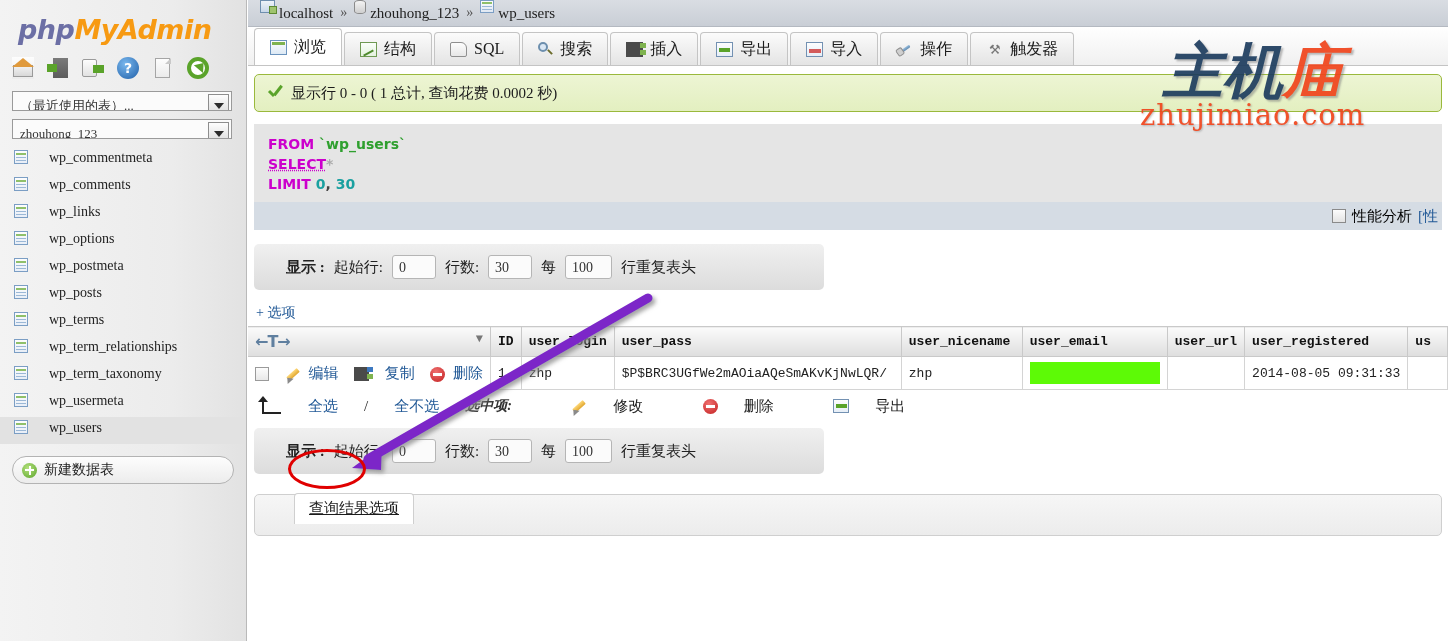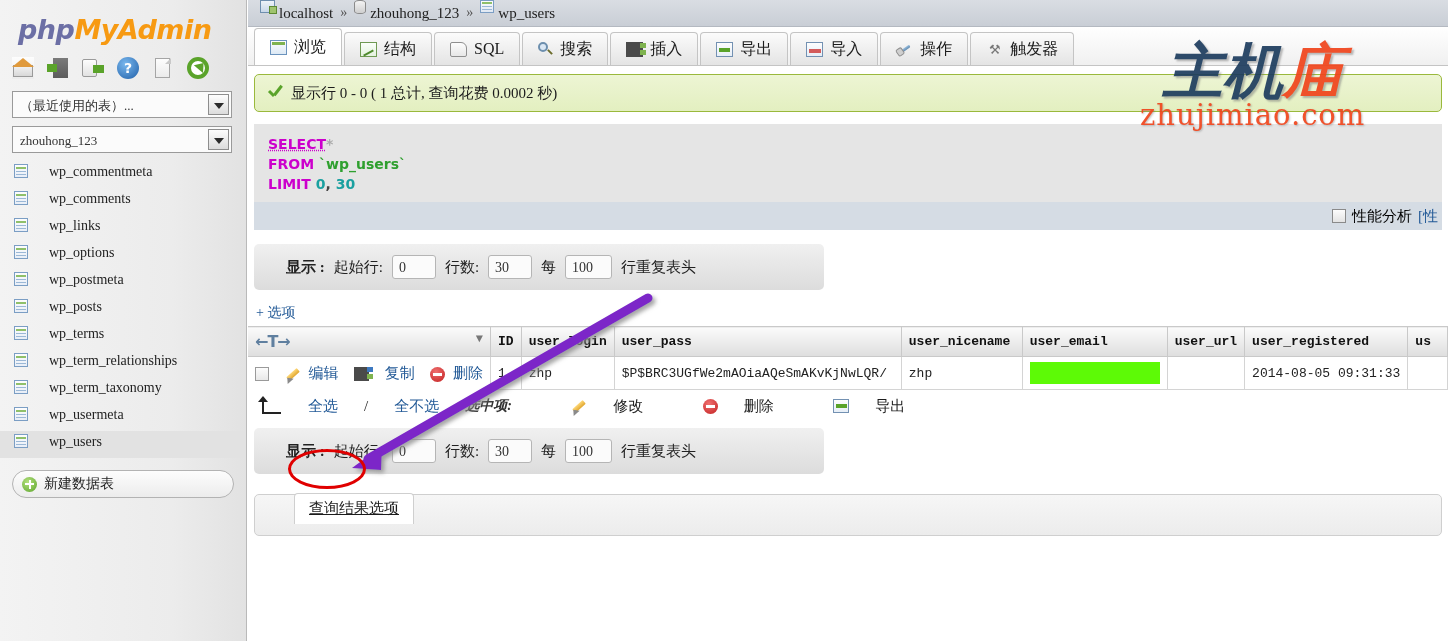--- a/index.html
+++ b/index.html
@@ -32,21 +32,21 @@
   .logo .php { color: #6c6fa5; }
   .logo .my  { color: #f79a12; }
   .logo .admin { color: #f79a12; }
 
   .navicons { padding: 4px 0 6px 12px; display: flex; gap: 13px; align-items: center; }
   .navicons .ni { width: 22px; height: 22px; display: inline-block; position: relative; }
 
   .sel-wrap { padding: 6px 14px 0 12px; }
   .fakeselect {
     position: relative;
-    height: 27px; line-height: 27px;
+    height: 20px; line-height: 27px;
     background: #fbfbfb;
     border: 1px solid #9a9a9a;
     box-sizing: border-box;
     padding: 0 30px 0 7px;
     font-size: 13px;
     color: #333;
     margin-bottom: 8px;
     white-space: nowrap; overflow: hidden;
     font-family: "Liberation Serif", serif;
   }
@@ -545,25 +545,25 @@
         </div>
       </div>
 
     <div class="alert">
       <span class="check-ic"></span>
       <span>显示行 0 - 0 ( 1 总计, 查询花费 0.0002 秒)</span>
     </div>
 
     <div class="sqlbox">
       <div>
-        <span class="kw-u">SELECT</span><span class="star">*</span>
+        <span class="kw">FROM</span>
+        <span class="tick">`wp_users`</span>
       </div>
       <div>
-        <span class="kw">FROM</span>
-        <span class="tick">`wp_users`</span>
+        <span class="kw-u">SELECT</span><span class="star">*</span>
       </div>
       <div>
         <span class="kw">LIMIT</span>
         <span class="num">0</span><span class="comma">,</span>
         <span class="num">30</span>
       </div>
     </div>
 
     <div class="sqlfoot">
       <span class="cbx"></span>

